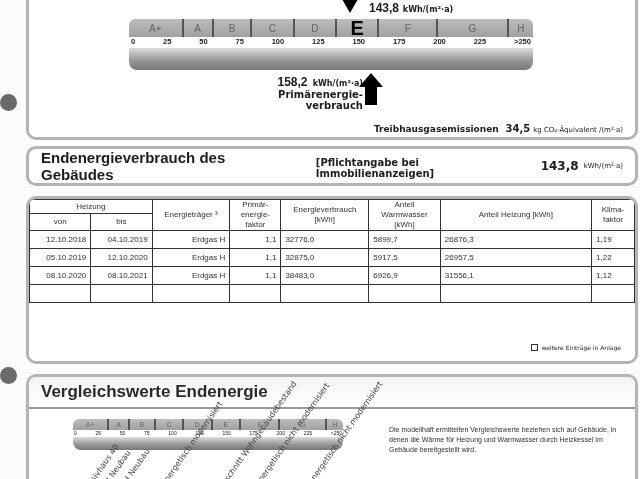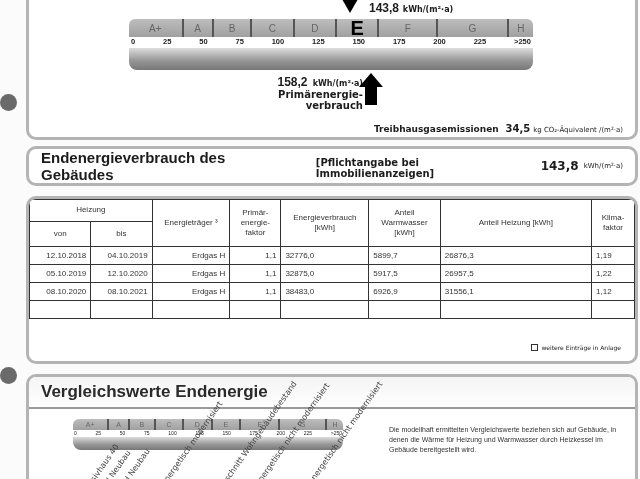--- a/index.html
+++ b/index.html
@@ -140,21 +140,21 @@
   <span style="margin-left:auto; font-weight:bold; font-size:12px;">143,8</span>
   <span style="font-size:7px; margin-left:5px;">kWh/(m²·a)</span>
 </div>
 
 <div class="panel" id="p-verb">
   <table>
     <tbody>
         <tr>
       <th colspan="2" style="height:14px;">Heizung</th>
       <th rowspan="2" style="width:76px;">Energieträger ³</th>
-      <th rowspan="2" style="width:50px; padding:8px 8px;">Primär-energie-faktor</th>
+      <th rowspan="2" style="width:50px; padding:0 8px;">Primär-energie-faktor</th>
       <th rowspan="2" style="width:86px;">Energieverbrauch [kWh]</th>
       <th rowspan="2" style="width:70px; padding:0 8px;">Anteil Warmwasser [kWh]</th>
       <th rowspan="2" style="width:148px;">Anteil Heizung [kWh]</th>
       <th rowspan="2" style="width:42px; padding:0 6px;">Klima-faktor</th>
     </tr>
     <tr>
       <th style="height:16px; width:60px;">von</th>
       <th style="width:60px;">bis</th>
     </tr>
     <tr>

